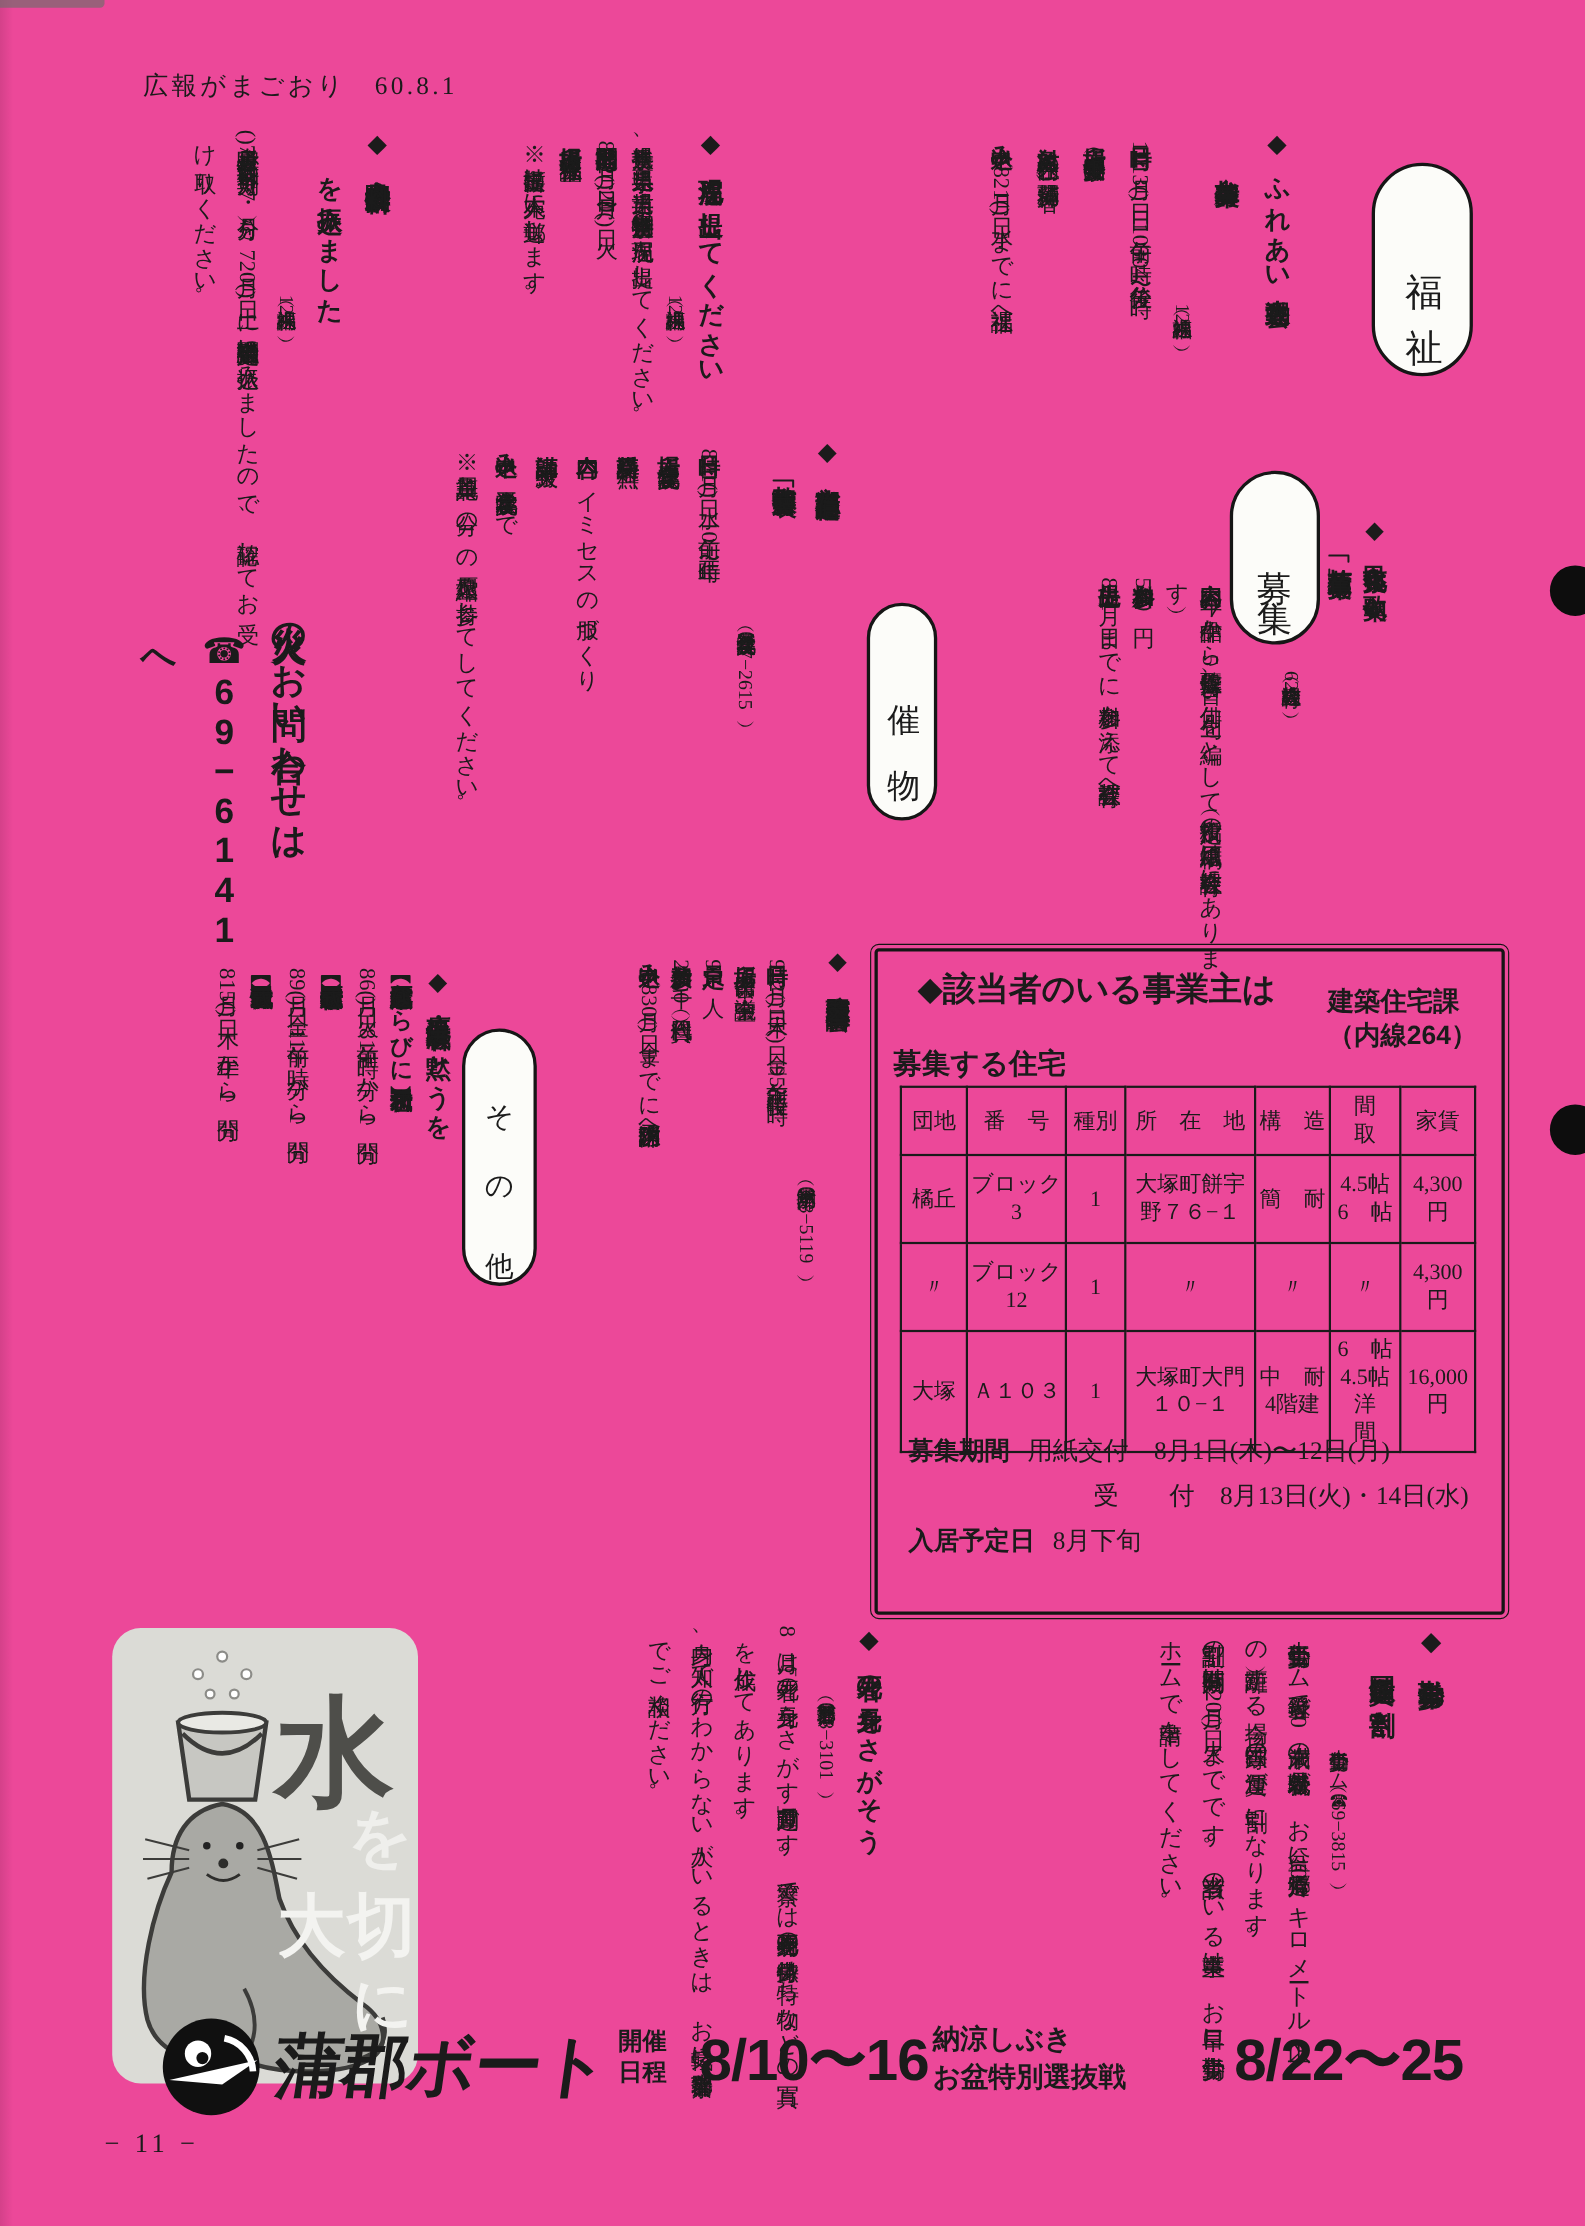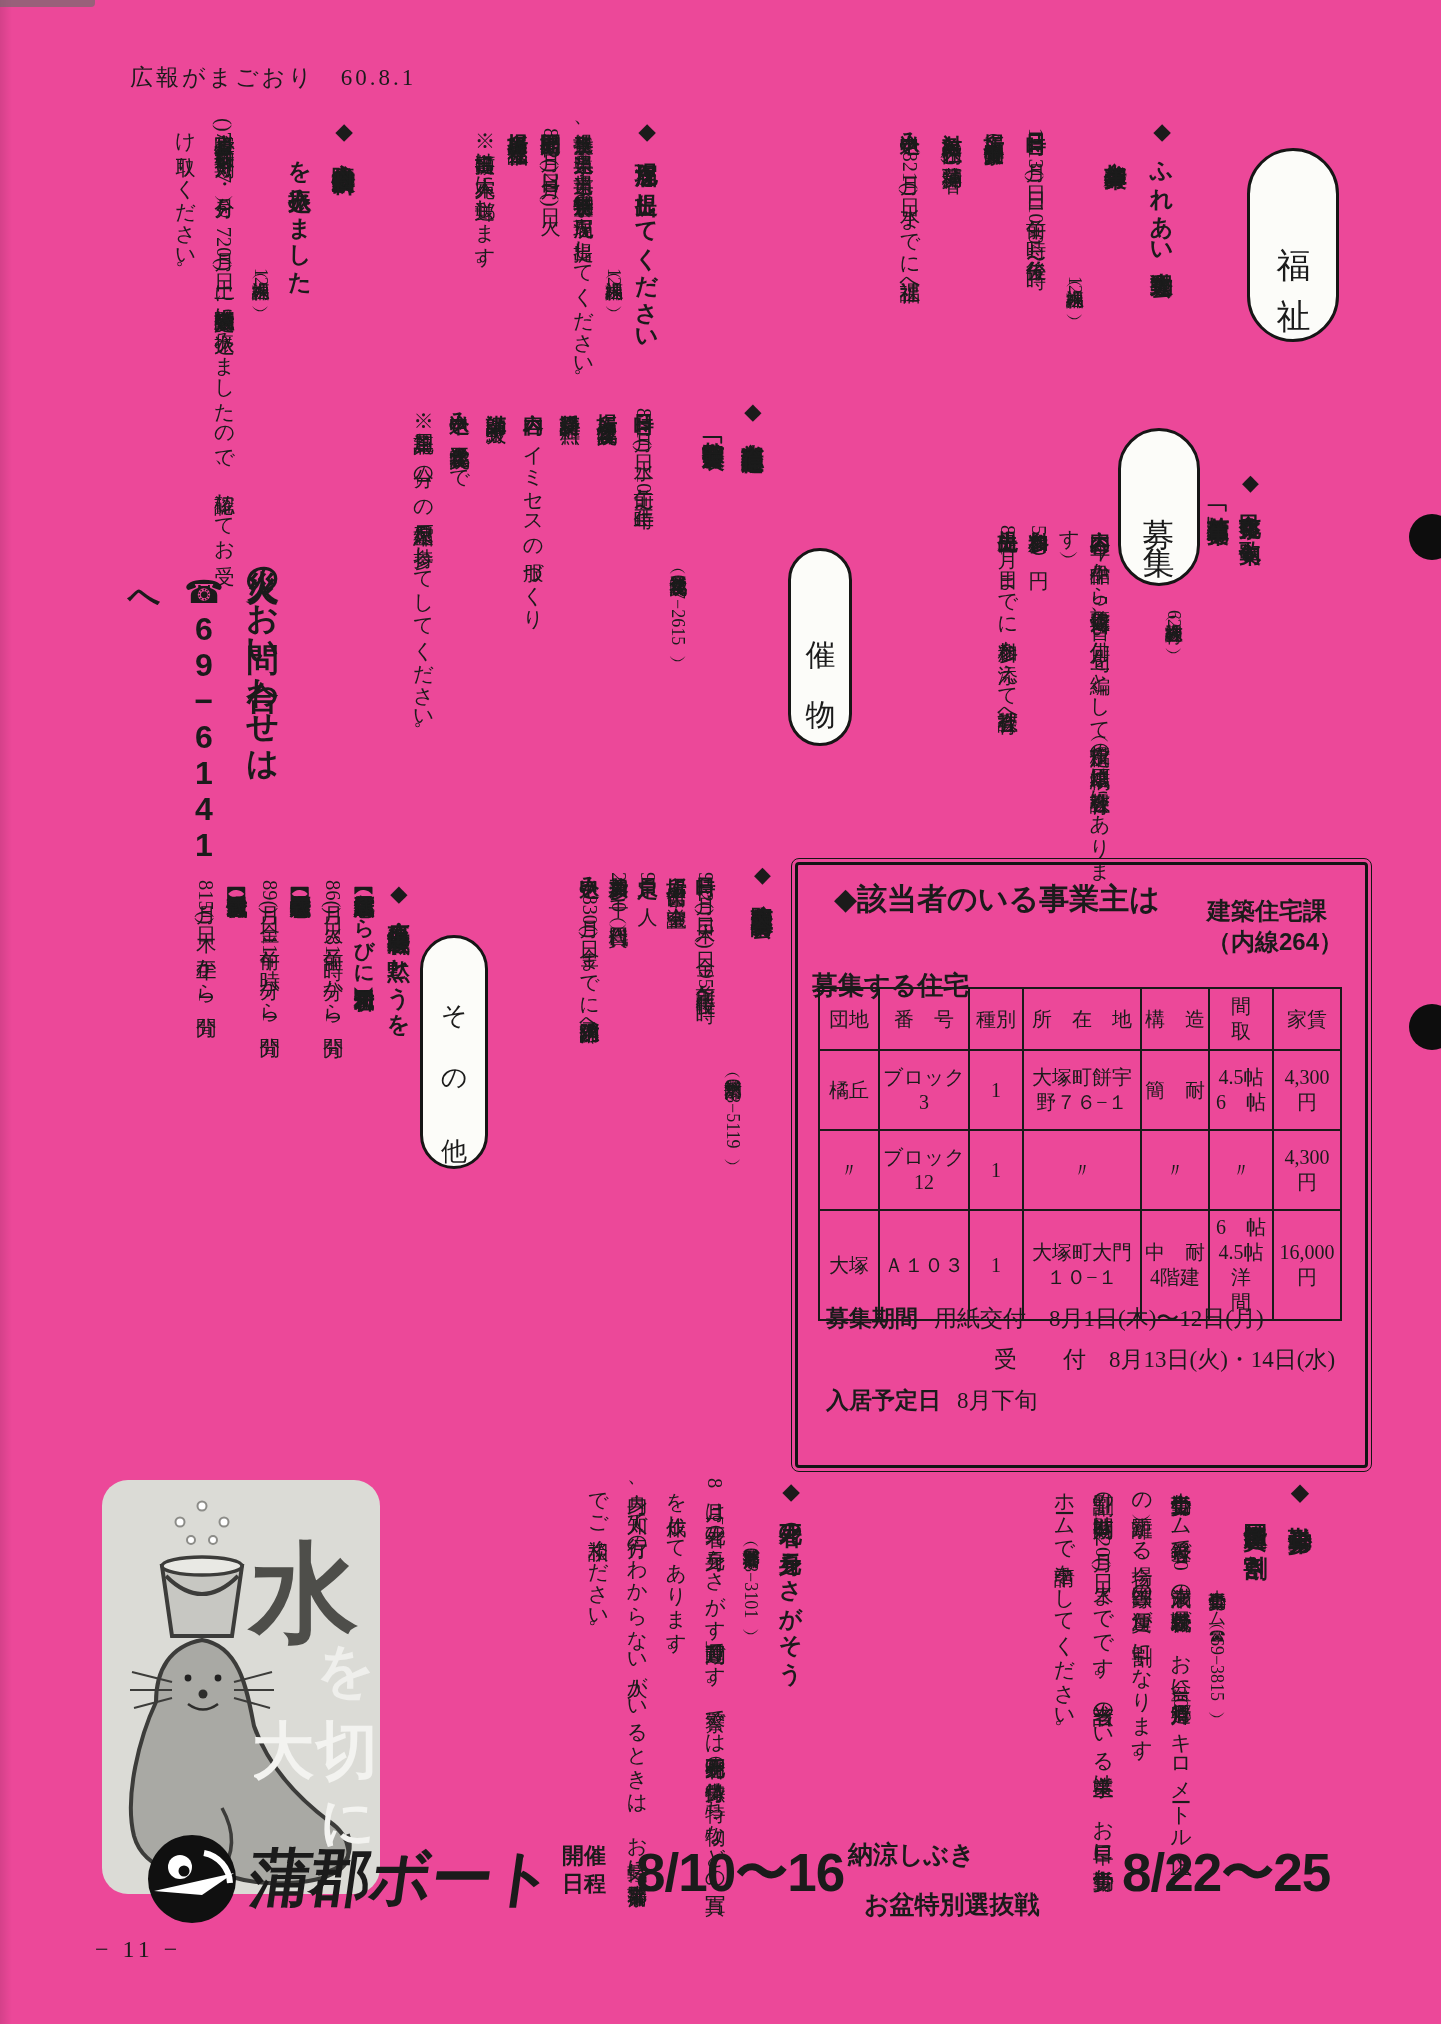--- a/index.html
+++ b/index.html
@@ -112,21 +112,21 @@
     <p>火災のお問い合わせは</p>
     <p class="upright" style="padding-top:28px;">☎69−6141へ</p>
   </div>
 
   <div id="housing-box">
     <div class="abs boxttl" style="left:36px;top:14px;font-size:30px;">◆該当者のいる事業主は</div>
     <div class="abs boxttl" style="right:22px;top:30px;font-size:24px;line-height:1.3;">
       <p style="margin:0;">建築住宅課</p>
       <p style="margin:0;">（内線264）</p>
     </div>
-    <div class="abs boxttl" style="left:14px;top:84px;font-size:26px;margin-top:19px;">募集する住宅</div>
+    <div class="abs boxttl" style="left:14px;top:84px;font-size:26px;">募集する住宅</div>
 
     <table class="htab abs" style="left:20px;top:122px;width:522px;">
       <colgroup>
           <col style="width:60px">
           <col style="width:90px">
           <col style="width:54px">
           <col style="width:118px">
           <col style="width:68px">
           <col style="width:64px">
           <col style="width:68px">
@@ -280,19 +280,19 @@
   </svg>
 
   <div class="abs gothic" style="left:250px;top:1836px;font-size:62px;font-weight:700;letter-spacing:-2px;transform:skewX(-8deg);">蒲郡ボート</div>
 
   <div class="abs gothic" style="left:562px;top:1842px;width:52px;font-size:22px;font-weight:700;line-height:1.25;">開催日程</div>
 
   <div class="abs gothic" style="left:636px;top:1838px;font-size:53px;font-weight:700;letter-spacing:-1px;">8/10〜16</div>
 
   <div class="abs gothic" style="left:848px;top:1838px;font-size:25px;font-weight:700;line-height:1.35;">
     <p style="margin:0;">納涼しぶき</p>
-    <p style="margin:16px;">お盆特別選抜戦</p>
+    <p style="margin:0;">お盆特別選抜戦</p>
   </div>
 
   <div class="abs gothic" style="left:1122px;top:1838px;font-size:53px;font-weight:700;letter-spacing:-1px;">8/22〜25</div>
 
   <div class="abs" style="left:95px;top:1936px;font-size:24px;letter-spacing:4px;">− 11 −</div>
 </div>
 
 </body></html>

